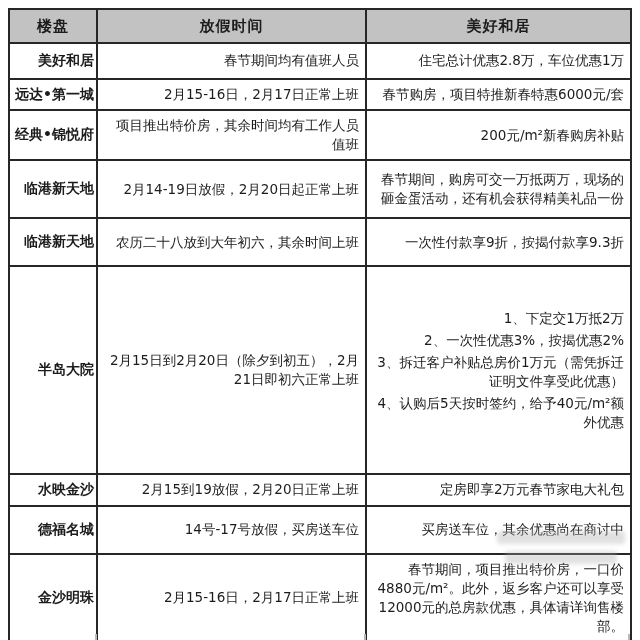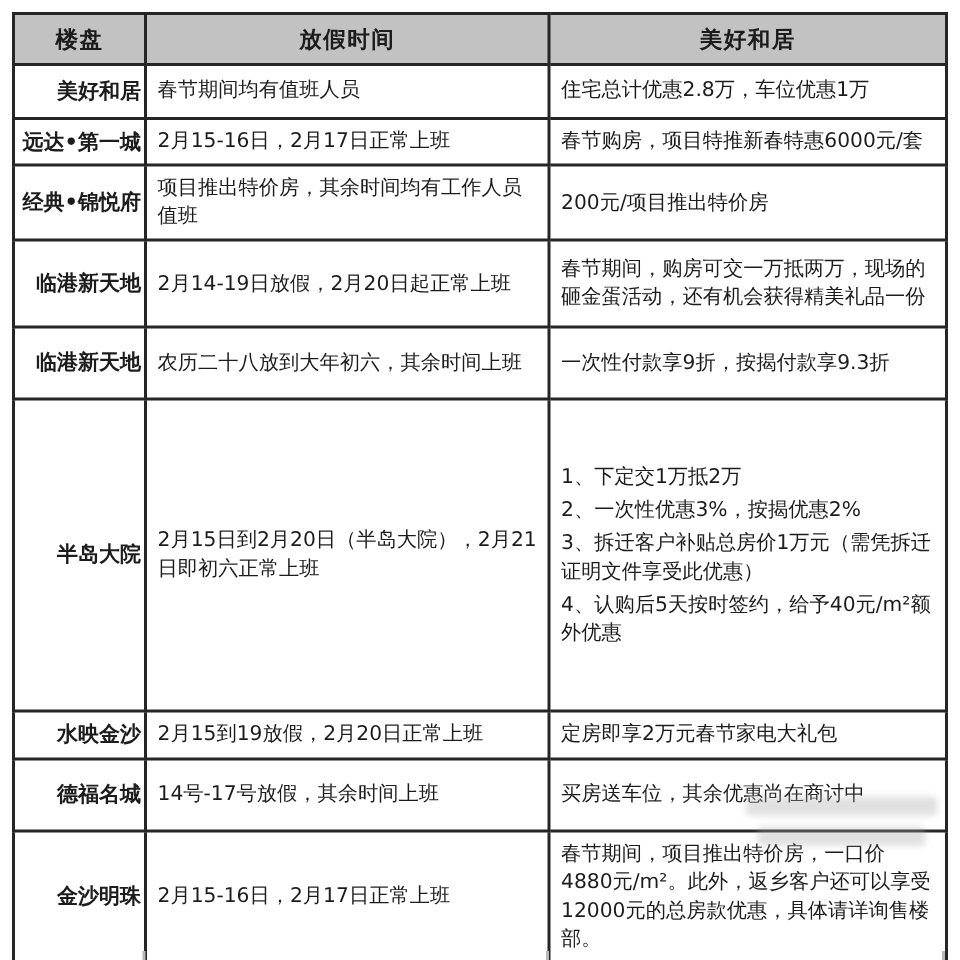--- a/index.html
+++ b/index.html
@@ -39,21 +39,21 @@
     letter-spacing: 1px;
   }
   td.name-cell {
     font-size: 14px;
     font-weight: bold;
     text-align: right;
     padding: 4px 2px;
   }
   td.holiday-cell, td.offer-cell {
     font-size: 13.5px;
-    text-align: left;
+    text-align: right;
     padding: 5px 6px 5px 7px;
     line-height: 1.42;
   }
   td.offer-cell p { margin: 0; }
   td.offer-cell p + p { margin-top: 3px; }
 
   
   .watermark {
     position: absolute;
     pointer-events: none;
@@ -100,57 +100,57 @@
         <td class="name-cell">远达•第一城</td>
         <td class="holiday-cell">2月15-16日，2月17日正常上班</td>
         <td class="offer-cell">
             <p>春节购房，项目特推新春特惠6000元/套</p>
           </td>
       </tr>
       <tr style="height:45px;margin-top:38px;">
         <td class="name-cell">经典•锦悦府</td>
         <td class="holiday-cell">项目推出特价房，其余时间均有工作人员值班</td>
         <td class="offer-cell">
-            <p>200元/项目推出特价房</p>
+            <p>200元/m²新春购房补贴</p>
           </td>
       </tr>
       <tr style="height:58px;">
         <td class="name-cell">临港新天地</td>
         <td class="holiday-cell">2月14-19日放假，2月20日起正常上班</td>
         <td class="offer-cell">
             <p>春节期间，购房可交一万抵两万，现场的砸金蛋活动，还有机会获得精美礼品一份</p>
           </td>
       </tr>
       <tr style="height:48px;padding-left:43px;">
         <td class="name-cell">临港新天地</td>
         <td class="holiday-cell">农历二十八放到大年初六，其余时间上班</td>
         <td class="offer-cell">
             <p>一次性付款享9折，按揭付款享9.3折</p>
           </td>
       </tr>
       <tr style="height:208px;">
         <td class="name-cell">半岛大院</td>
-        <td class="holiday-cell">2月15日到2月20日（半岛大院），2月21日即初六正常上班</td>
+        <td class="holiday-cell">2月15日到2月20日（除夕到初五），2月21日即初六正常上班</td>
         <td class="offer-cell">
           <p>1、下定交1万抵2万</p>
           <p>2、一次性优惠3%，按揭优惠2%</p>
           <p>3、拆迁客户补贴总房价1万元（需凭拆迁证明文件享受此优惠）</p>
           <p>4、认购后5天按时签约，给予40元/m²额外优惠</p>
         </td>
       </tr>
       <tr style="height:30px;">
         <td class="name-cell">水映金沙</td>
         <td class="holiday-cell">2月15到19放假，2月20日正常上班</td>
         <td class="offer-cell">
             <p>定房即享2万元春节家电大礼包</p>
           </td>
       </tr>
       <tr style="height:48px;">
         <td class="name-cell">德福名城</td>
-        <td class="holiday-cell">14号-17号放假，其余时间上班</td>
+        <td class="holiday-cell">14号-17号放假，买房送车位</td>
         <td class="offer-cell">
             <p>买房送车位，其余优惠尚在商讨中</p>
           </td>
       </tr>
       <tr style="height:78px;">
         <td class="name-cell">金沙明珠</td>
         <td class="holiday-cell">2月15-16日，2月17日正常上班</td>
         <td class="offer-cell">
             <p>春节期间，项目推出特价房，一口价4880元/m²。此外，返乡客户还可以享受12000元的总房款优惠，具体请详询售楼部。</p>
           </td>

